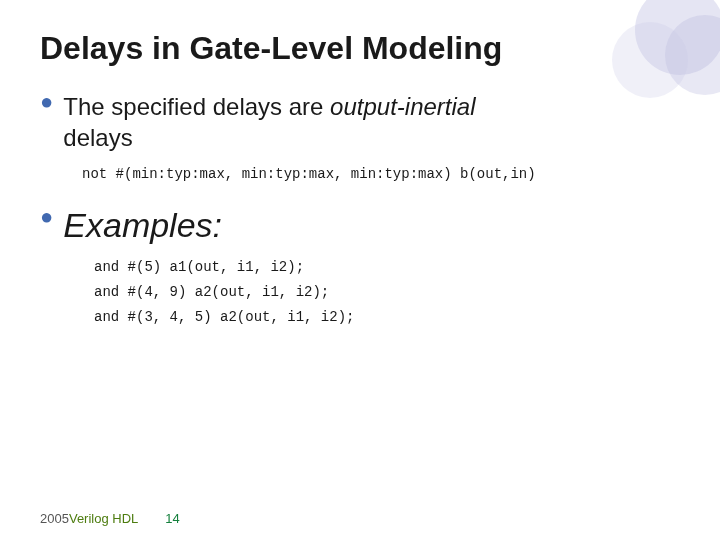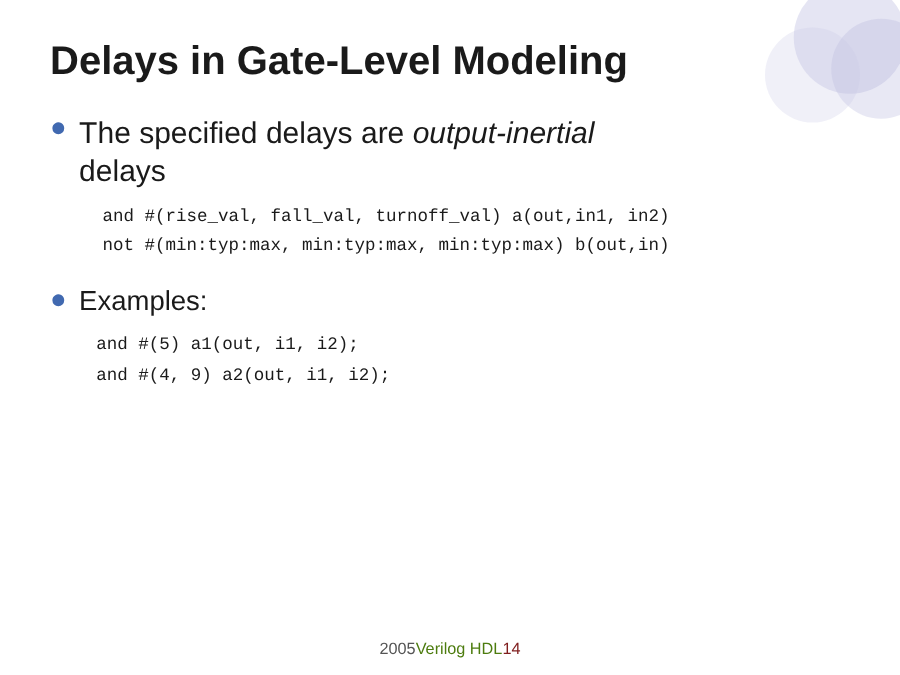--- a/index.html
+++ b/index.html
@@ -64,56 +64,58 @@
       margin-left: 42px;
       margin-top: 10px;
       line-height: 1.6;
     }
 
     .examples-section {
       margin-top: 18px;
     }
 
     .examples-title {
-      font-size: 22px;
+      font-size: 34px;
       color: #1a1a1a;
+      font-style: italic;
     }
 
     .examples-code {
       font-family: 'Courier New', Courier, monospace;
       font-size: 14px;
       color: #1a1a1a;
-      margin-left: 37px;
+      margin-left: 54px;
       margin-top: 10px;
       line-height: 1.8;
     }
 
     .footer {
       position: absolute;
       bottom: 14px;
       left: 40px;
       right: 40px;
       display: flex;
-      justify-content: center;
+      justify-content: flex-start;
       align-items: center;
     }
 
     .footer-year {
       font-size: 13px;
       color: #555;
     }
 
     .footer-title {
       font-size: 13px;
       color: #4d7c0f;
     }
 
     .footer-page {
       font-size: 13px;
-      color: #7f1d1d;
+      color: #15803d;
+      margin-left: 27px;
     }
 
     
     .deco-circles {
       position: absolute;
       top: 0;
       right: 0;
       width: 200px;
       height: 100px;
       pointer-events: none;
@@ -133,33 +135,33 @@
   <h1 class="title">Delays in Gate-Level Modeling</h1>
 
   <div class="bullet-section">
     <div class="bullet-item">
       <span class="bullet-dot">●</span>
       <span class="bullet-text">
         The specified delays are <em>output-inertial</em><br>delays
       </span>
     </div>
     <div class="code-block">
-      <div>and #(rise_val, fall_val, turnoff_val) a(out,in1, in2)</div>
       <div>not #(min:typ:max, min:typ:max, min:typ:max) b(out,in)</div>
     </div>
   </div>
 
   <div class="examples-section">
     <div class="bullet-item">
       <span class="bullet-dot">●</span>
       <span class="examples-title">Examples:</span>
     </div>
     <div class="examples-code">
       <div>and #(5) a1(out, i1, i2);</div>
       <div>and #(4, 9) a2(out, i1, i2);</div>
+      <div>and #(3, 4, 5) a2(out, i1, i2);</div>
     </div>
   </div>
 
   <div class="footer">
     <span class="footer-year">2005</span>
     <span class="footer-title">Verilog HDL</span>
     <span class="footer-page">14</span>
   </div>
 
 </div>

